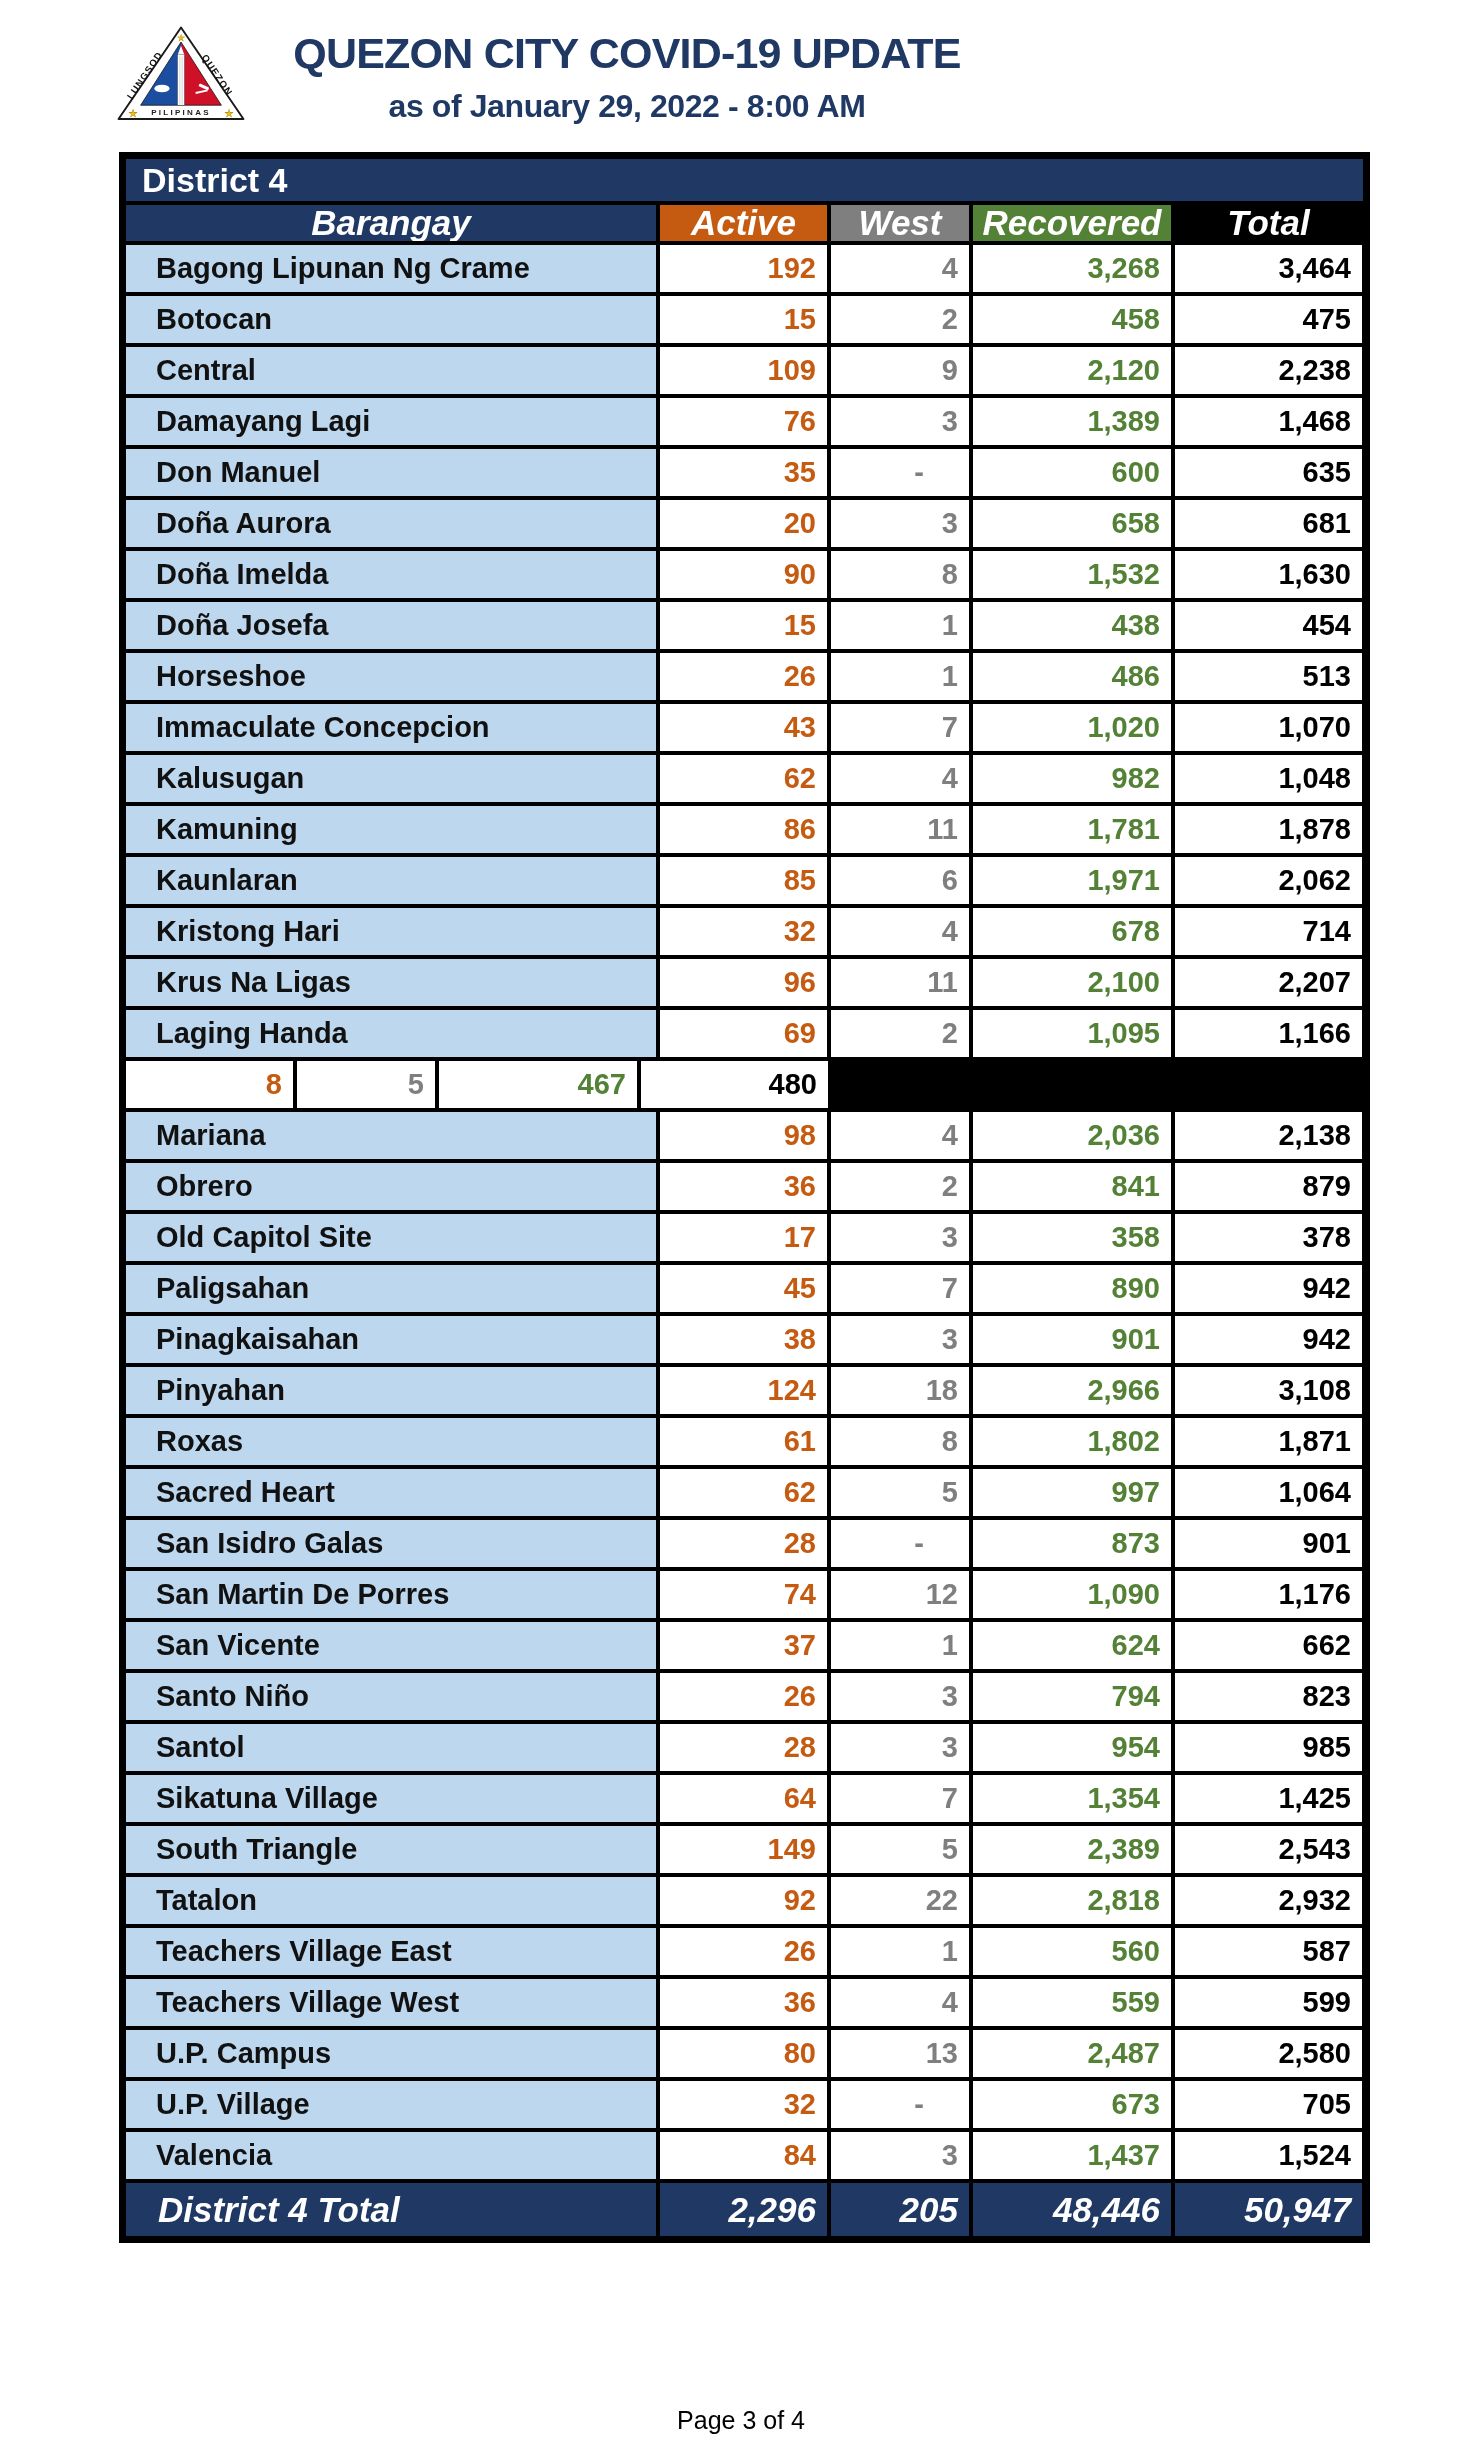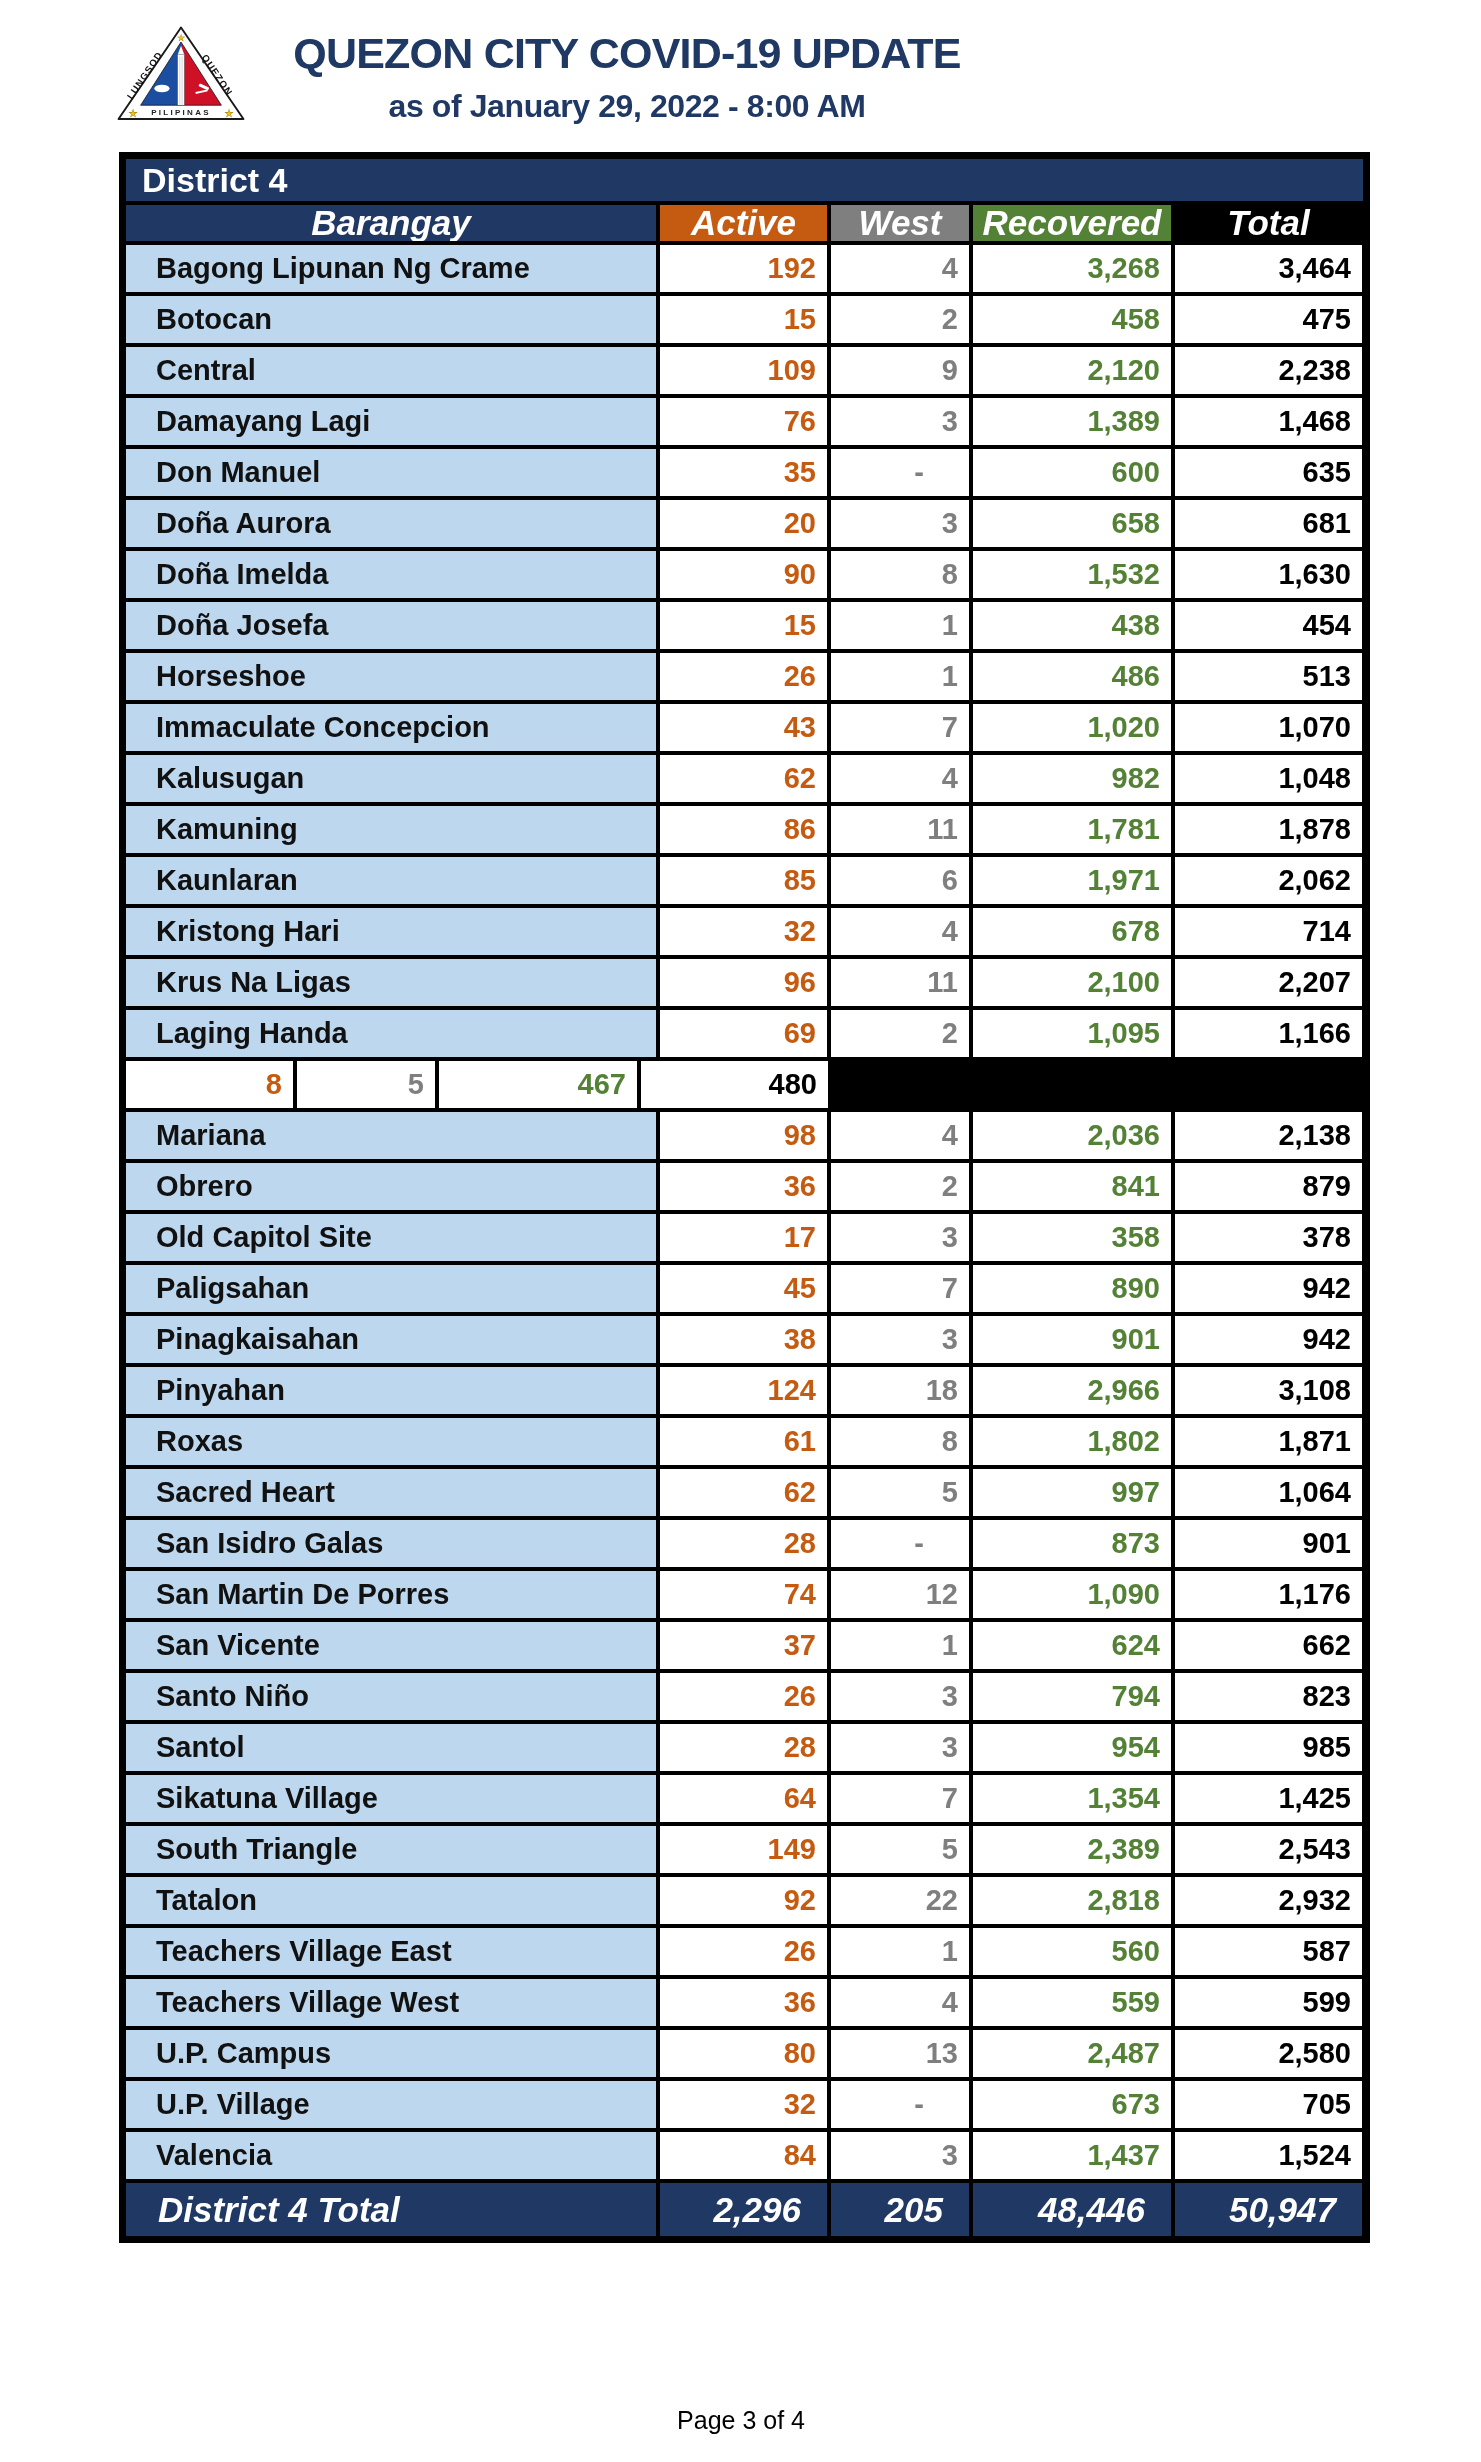--- a/index.html
+++ b/index.html
@@ -36,21 +36,21 @@
   .data-row .c-name{background:var(--light-blue);font-weight:700;font-size:29px;color:#111;}
   .data-row .c-num{background:#fff;font-weight:700;font-size:29px;justify-content:flex-end;padding-right:11px;}
   .data-row .c-active{color:var(--orange);}
   .data-row .c-died{color:var(--gray);}
   .data-row .c-recovered{color:var(--green);}
   .data-row .c-total{color:#000;padding-left:41px;}
   .data-row .c-num.dash{padding-right:45px;}
   .total-row{height:53px;}
   .total-row .cell{background:var(--navy);color:#fff;font-style:italic;font-weight:700;font-size:35px;}
   .total-row .c-name{padding-left:32px;}
-  .total-row .c-num{justify-content:flex-end;padding-right:26px;}
+  .total-row .c-num{justify-content:flex-end;padding-right:11px;}
   
   .page-footer{position:absolute;top:2406px;left:0;width:100%;text-align:center;font-size:25px;color:#000;}
 </style>
 </head>
 <body>
 
 <div>
 
   <svg class="seal" viewBox="0 0 170 126" aria-hidden="true">
     <path d="M85 2 L167 122 L3 122 Z" fill="#ffffff" stroke="#1a1a1a" stroke-width="2.5" stroke-linejoin="round"></path>

